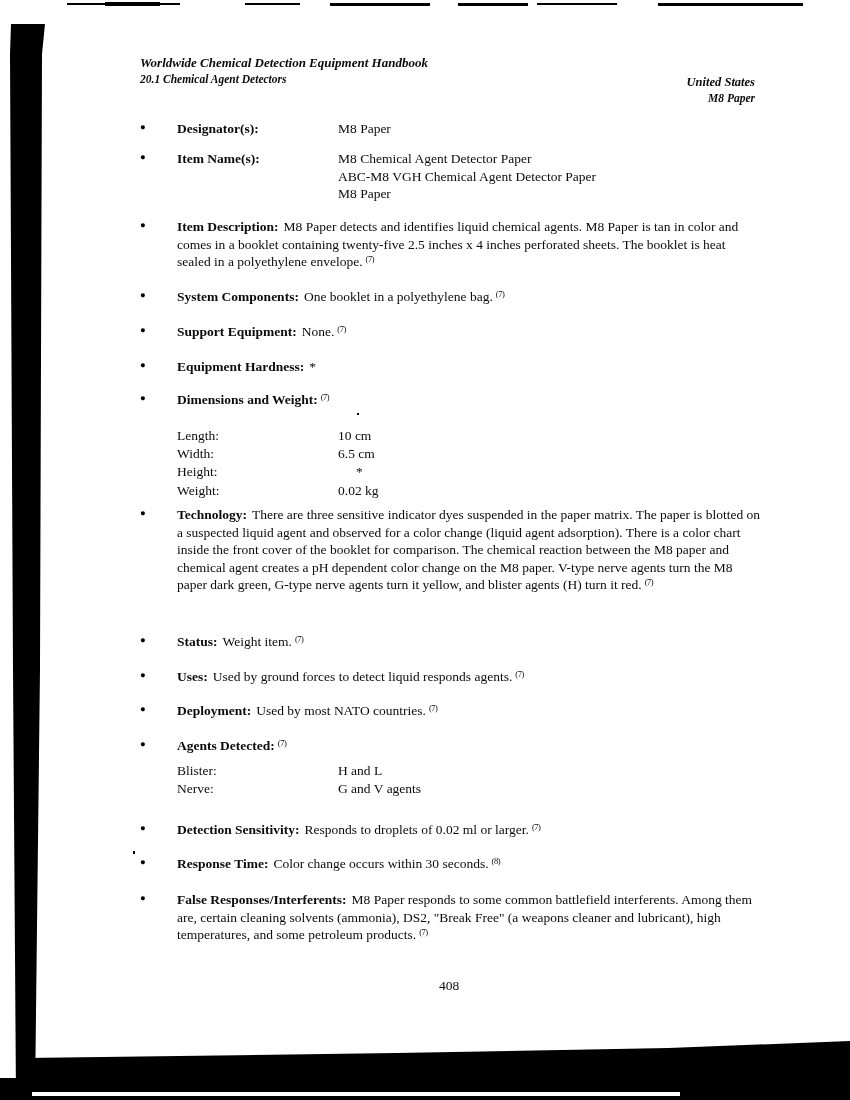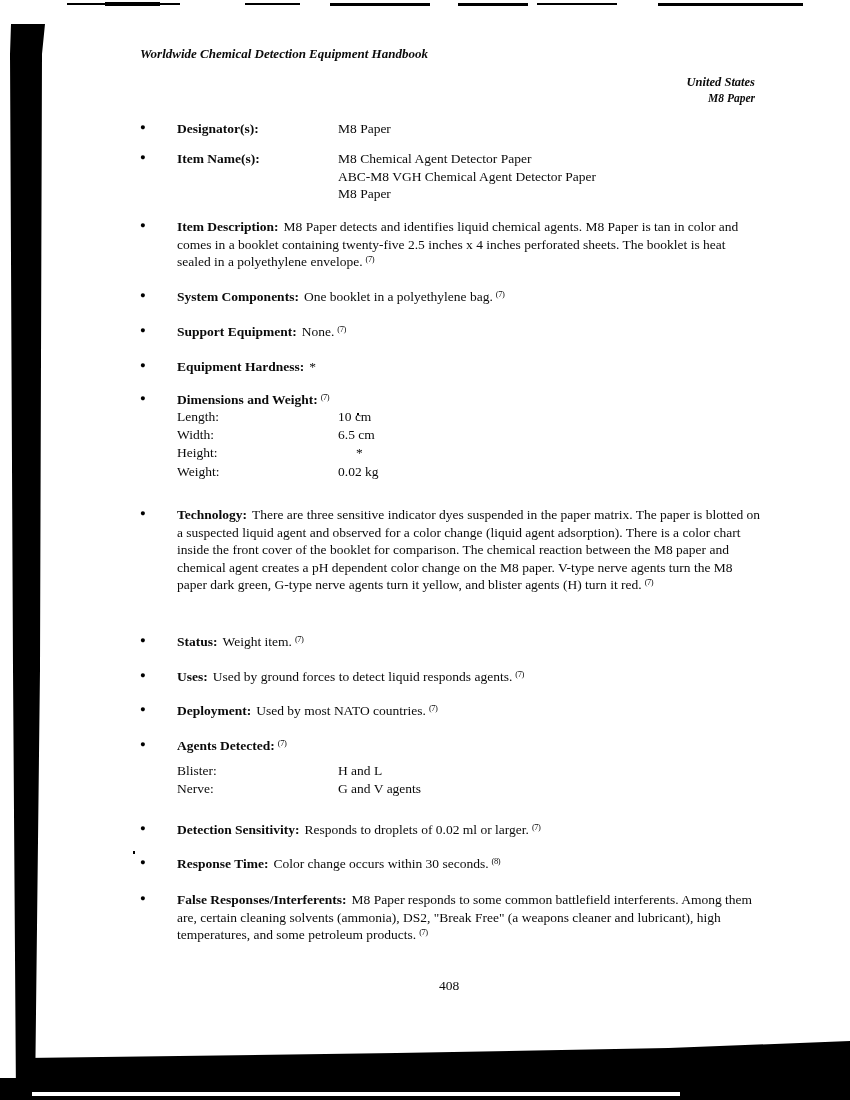--- a/index.html
+++ b/index.html
@@ -19,21 +19,21 @@
   }
   .bottom-band {
     position:absolute; left:25px; top:1040px; width:825px; height:60px;
     background:#000;
     clip-path: polygon(0 18px, 45% 13px, 78% 8px, 100% 1px, 100% 100%, 0 100%);
   }
   .bottom-corner { position:absolute; left:0; top:1078px; width:30px; height:22px; background:#000; }
   .bottom-white-strip { position:absolute; left:32px; top:1092px; width:648px; height:4px; background:#fff; }
   .speck { position:absolute; background:#000; }
   
-  .hdr-left { position:absolute; left:140px; top:46px; font-style:italic; font-weight:bold; }
+  .hdr-left { position:absolute; left:140px; top:55px; font-style:italic; font-weight:bold; }
   .hdr-title { font-size:13px; line-height:15px; }
   .hdr-sub { font-size:11.5px; line-height:14px; margin-top:2px; }
   .hdr-right { position:absolute; right:95px; top:55px; text-align:right; font-style:italic; font-weight:bold;margin-top:20px; }
   .hdr-country { font-size:12.5px; line-height:15px; }
   .hdr-item { font-size:11.5px; line-height:14px; margin-top:1px; }
   
   .row { position:absolute; left:139px; width:620px; font-size:13.5px; line-height:17.5px; }
   .bullet {
     position:absolute; left:1px; top:2.5px; font-size:9.5px; line-height:9.5px; color:#000;
   }
@@ -65,20 +65,21 @@
 
   <div class="left-bar"></div>
   <div class="bottom-band"></div>
   <div class="bottom-corner"></div>
   <div class="bottom-white-strip"></div>
   <div class="speck" style="left:357px;top:413px;width:2px;height:2px"></div>
   <div class="speck" style="left:133px;top:851px;width:2px;height:3px"></div>
 
   <div class="hdr-left">
     <div class="hdr-title">Worldwide Chemical Detection Equipment Handbook</div>
+    <div class="hdr-sub">20.1 Chemical Agent Detectors</div>
   </div>
   <div class="hdr-right">
     <div class="hdr-country">United States</div>
     <div class="hdr-item">M8 Paper</div>
   </div>
 
   <div class="row" style="top:120px">
     <span class="bullet">●</span>
     <div class="body-txt kv-row">
       <span class="lbl kv-key">Designator(s):</span>
@@ -116,21 +117,21 @@
   <div class="row" style="top:358px">
     <span class="bullet">●</span>
     <div class="body-txt"><span class="lbl lbl-sp">Equipment Hardness:</span><span>*</span></div>
   </div>
 
   <div class="row" style="top:391px">
     <span class="bullet">●</span>
     <div class="body-txt"><span class="lbl">Dimensions and Weight:</span><sup class="ref">(7)</sup></div>
   </div>
 
-  <div class="subtable" style="top:408px">
+  <div class="subtable" style="top:427px">
     <div class="kv-row">
       <span class="kv-key">Length:</span>
       <span class="kv-val">10 cm</span>
     </div>
     <div class="kv-row">
       <span class="kv-key">Width:</span>
       <span class="kv-val">6.5 cm</span>
     </div>
     <div class="kv-row">
       <span class="kv-key">Height:</span>

